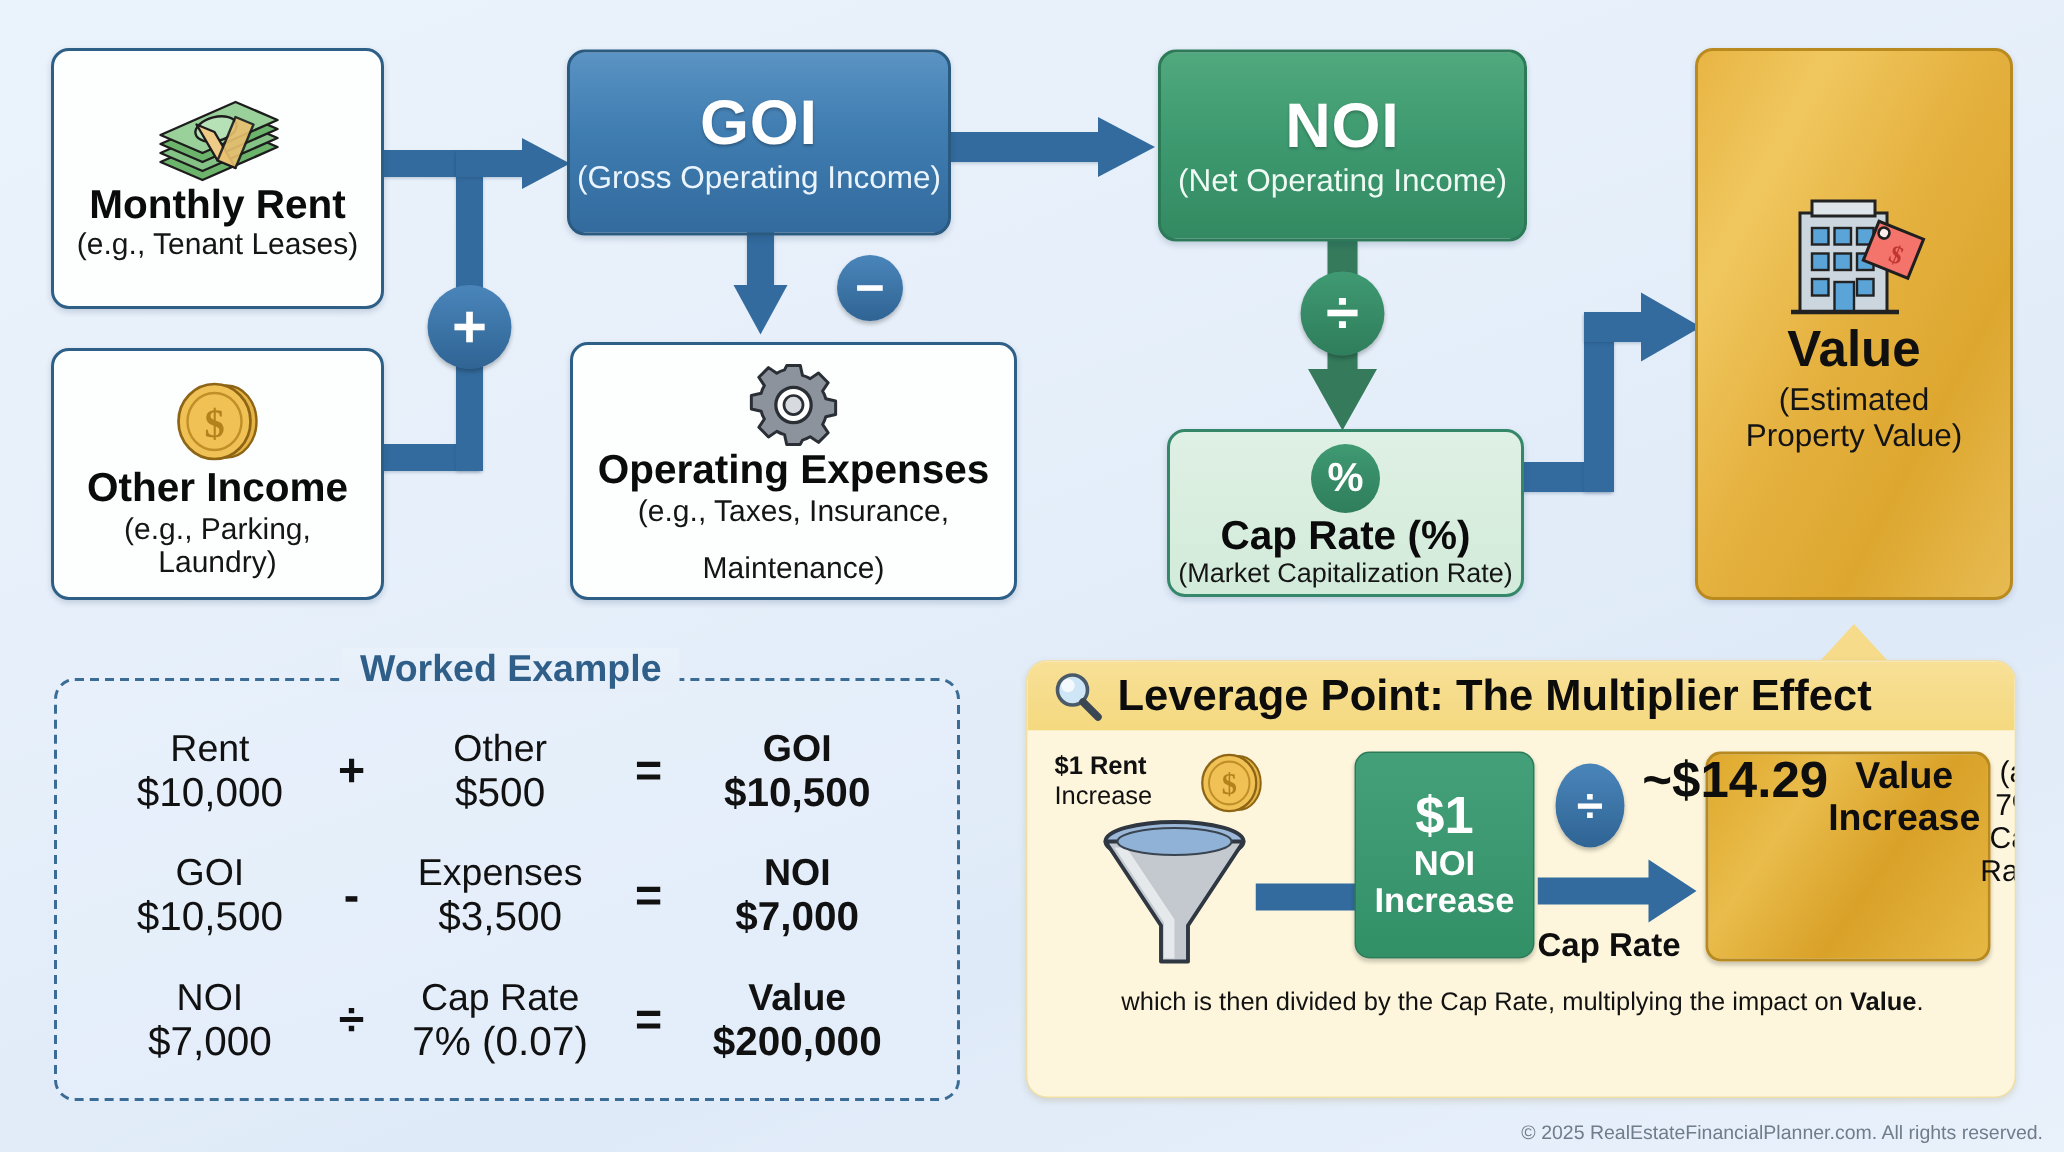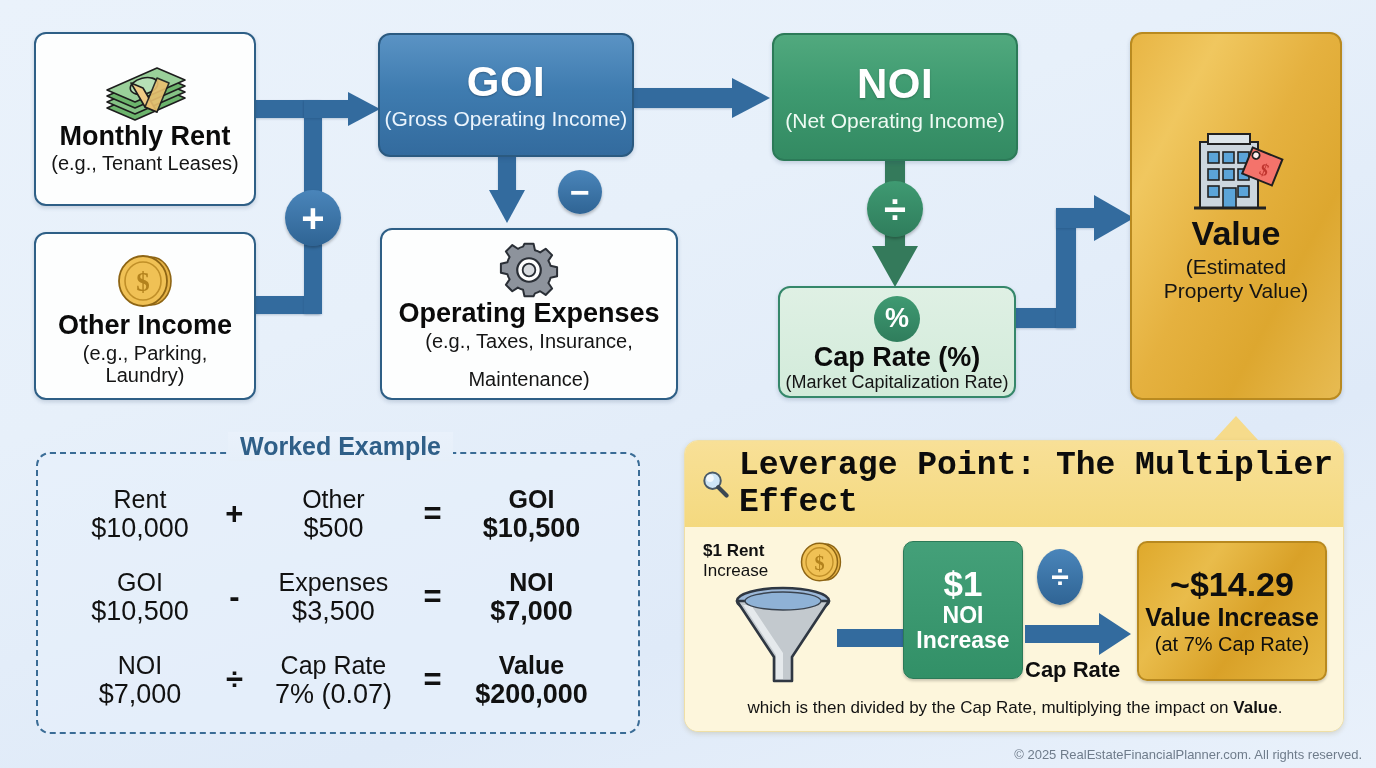--- a/index.html
+++ b/index.html
@@ -90,21 +90,21 @@
     box-shadow:0 2px 5px rgba(120,100,30,.18);
     background:#fdf6dc;
   }
   .lev-head{
     background:linear-gradient(180deg,#f7dd8e 0%,#f4d madeup 100%);
     background:linear-gradient(180deg,#f8df92 0%,#f3d madeup 100%);
     background:linear-gradient(180deg,#f8e097 0%,#f4d97f 100%);
     display:flex;align-items:center;gap:10px;
     padding:6px 0 6px 16px;
   }
-  .lev-head .htxt{font-size:33px;font-weight:bold;color:#0c0c0c;font-family:Liberation Mono, monospace;}
+  .lev-head .htxt{font-size:29px;font-weight:bold;color:#0c0c0c;}
   .lev-body{background:#fdf6dc;position:relative;}
   .lev-note{
     text-align:center;font-size:17px;color:#121212;line-height:1.3;
   }
   .lev-note b{font-weight:bold;}
   .ptr{
     position:absolute;width:0;height:0;
     border-left:22px solid transparent;border-right:22px solid transparent;
     border-bottom:24px solid #f6db8b;
   }
@@ -113,21 +113,21 @@
     background:linear-gradient(180deg,#44a079 0%,#329067 100%);
     border:1.5px solid #2c7a58;border-radius:10px;
     display:flex;flex-direction:column;align-items:center;justify-content:center;
     color:#fff;text-align:center;box-shadow:0 2px 3px rgba(0,0,0,.2);
   }
   .mini-green .m1{font-size:35px;font-weight:bold;line-height:1.05;}
   .mini-green .m2{font-size:23px;font-weight:bold;line-height:1.12;}
   .mini-gold{
     background:linear-gradient(125deg,#dfa92c 0%,#e9bc4b 30%,#d9a128 60%,#e6b944 100%);
     border:2px solid #b8891f;border-radius:10px;
-    display:flex;flex-direction:column;justify-content:center;
+    display:flex;flex-direction:row;justify-content:center;
     text-align:center;color:#0e0e0e;box-shadow:0 2px 3px rgba(0,0,0,.2);
   }
   .mini-gold .g1{font-size:34px;font-weight:bold;line-height:1.05;}
   .mini-gold .g2{font-size:25px;font-weight:bold;line-height:1.1;margin-top:1px;}
   .mini-gold .g3{font-size:20px;line-height:1.1;margin-top:1px;}
 
   .lbl-small{font-size:17px;color:#111;line-height:1.2;text-align:left;}
   .lbl-small b{font-weight:bold;}
   .caprate-lbl{font-size:22px;font-weight:bold;color:#0e0e0e;}
 

